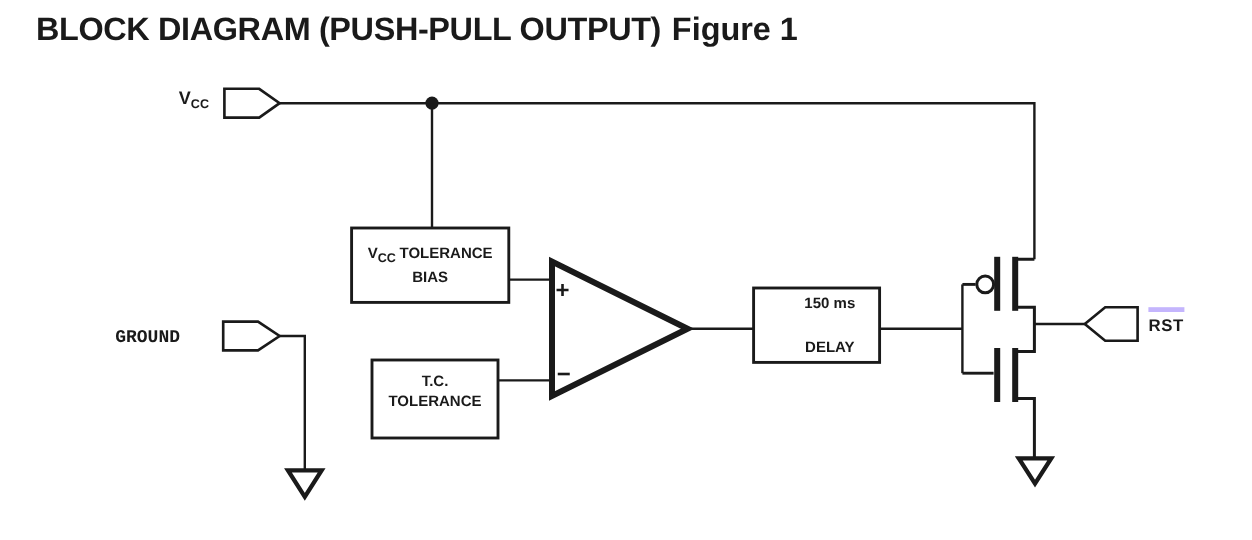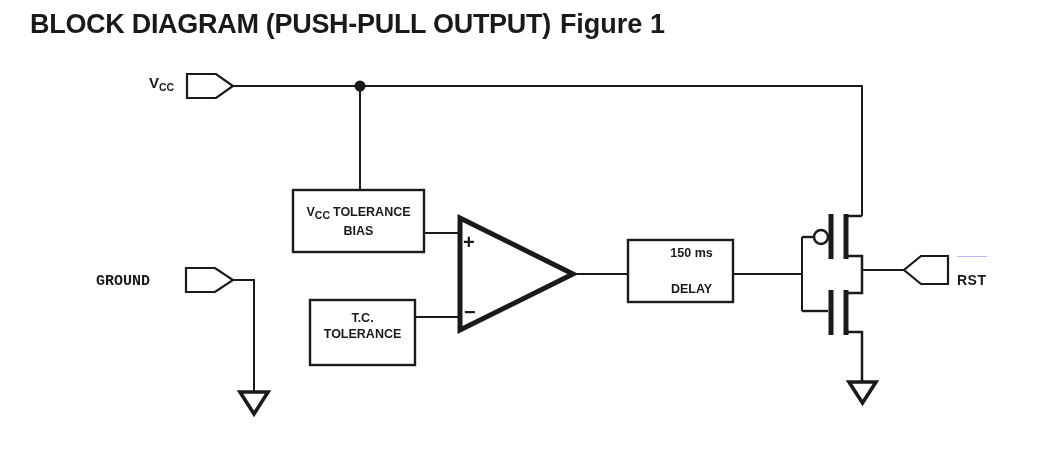--- a/index.html
+++ b/index.html
@@ -27,21 +27,21 @@
     align-items:center;justify-content:center;text-align:center;
     font-size:12.5px;font-weight:bold;line-height:16px;color:#1a1a1a;
   }
   .bias-label{left:293px;top:190px;width:131px;height:62px;}
   .tc-label{left:310px;top:300px;width:105px;height:52px;border-radius:28px;}
   .delay-label{left:628px;top:240px;width:127px;height:62px;gap:20px;}
   .tol{margin-left:3px;text-align:right;}
   .comp-plus{left:463px;top:231px;font-size:20px;font-weight:bold;}
   .comp-minus{left:464px;top:301px;font-size:20px;font-weight:bold;}
   .rst-label{left:957px;top:256px;font-size:14px;font-weight:bold;letter-spacing:0.5px;}
-  .rst-label .bar{display:inline-block;border-top:1px solid #c4b5fd;padding-top:15px;}
+  .rst-label .bar{display:inline-block;border-top:4px solid #c4b5fd;padding-top:3px;}
 </style>
 </head>
 <body>
 
 <div id="stage">
 
   <svg width="1043" height="450" viewBox="0 0 1043 450">
     <g stroke="#1a1a1a" fill="none" stroke-width="2">
 
       <path d="M233 86 H862 V216"></path>

